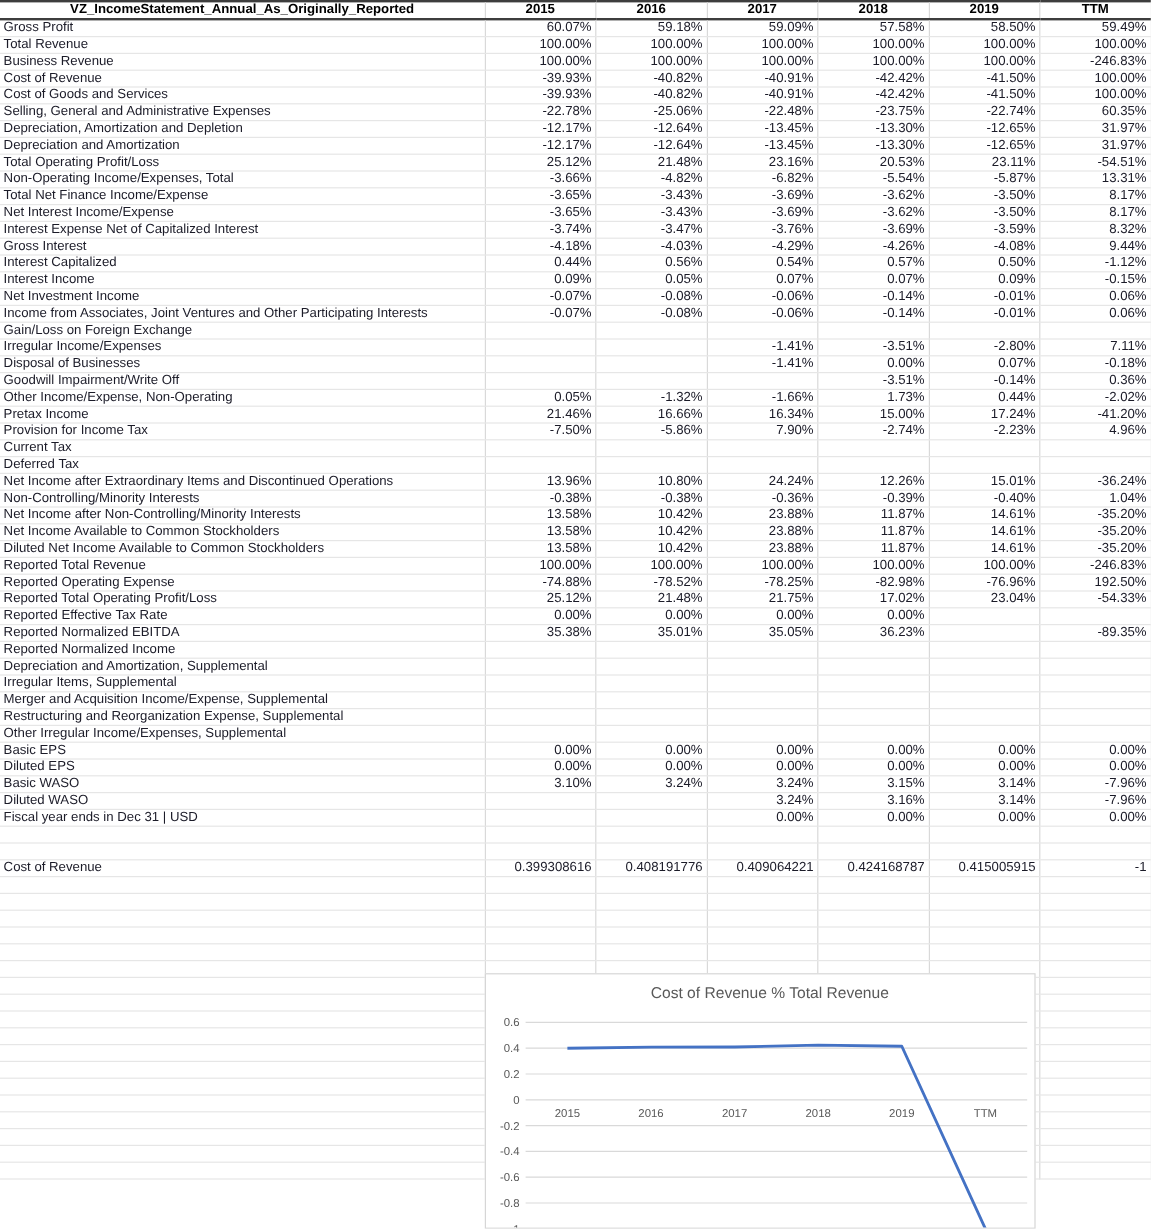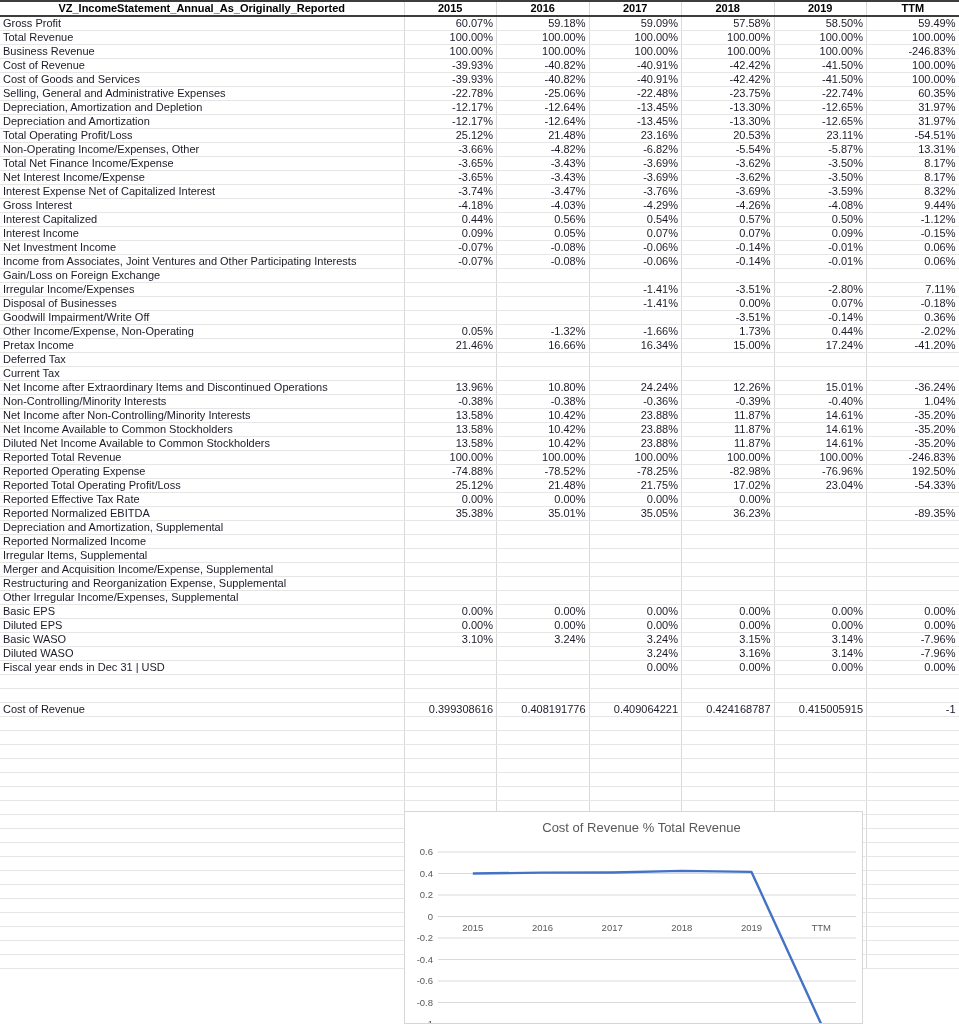--- a/index.html
+++ b/index.html
@@ -188,21 +188,21 @@
         <tr>
           <td class="label i0">Total Operating Profit/Loss</td>
           <td class="num">25.12%</td>
           <td class="num">21.48%</td>
           <td class="num">23.16%</td>
           <td class="num">20.53%</td>
           <td class="num">23.11%</td>
           <td class="num">-54.51%</td>
         </tr>
         <tr>
-          <td class="label i0">Non-Operating Income/Expenses, Other</td>
+          <td class="label i0">Non-Operating Income/Expenses, Total</td>
           <td class="num">-3.66%</td>
           <td class="num">-4.82%</td>
           <td class="num">-6.82%</td>
           <td class="num">-5.54%</td>
           <td class="num">-5.87%</td>
           <td class="num">13.31%</td>
         </tr>
         <tr>
           <td class="label i1">Total Net Finance Income/Expense</td>
           <td class="num">-3.65%</td>
@@ -323,30 +323,39 @@
         <tr>
           <td class="label i0">Pretax Income</td>
           <td class="num">21.46%</td>
           <td class="num">16.66%</td>
           <td class="num">16.34%</td>
           <td class="num">15.00%</td>
           <td class="num">17.24%</td>
           <td class="num">-41.20%</td>
         </tr>
         <tr>
+          <td class="label i0">Provision for Income Tax</td>
+          <td class="num">-7.50%</td>
+          <td class="num">-5.86%</td>
+          <td class="num">7.90%</td>
+          <td class="num">-2.74%</td>
+          <td class="num">-2.23%</td>
+          <td class="num">4.96%</td>
+        </tr>
+        <tr>
+          <td class="label i1">Current Tax</td>
+          <td class="num"></td>
+          <td class="num"></td>
+          <td class="num"></td>
+          <td class="num"></td>
+          <td class="num"></td>
+          <td class="num"></td>
+        </tr>
+        <tr>
           <td class="label i1">Deferred Tax</td>
-          <td class="num"></td>
-          <td class="num"></td>
-          <td class="num"></td>
-          <td class="num"></td>
-          <td class="num"></td>
-          <td class="num"></td>
-        </tr>
-        <tr>
-          <td class="label i1">Current Tax</td>
           <td class="num"></td>
           <td class="num"></td>
           <td class="num"></td>
           <td class="num"></td>
           <td class="num"></td>
           <td class="num"></td>
         </tr>
         <tr>
           <td class="label i0">Net Income after Extraordinary Items and Discontinued Operations</td>
           <td class="num">13.96%</td>
@@ -431,30 +440,30 @@
         <tr>
           <td class="label i0">Reported Normalized EBITDA</td>
           <td class="num">35.38%</td>
           <td class="num">35.01%</td>
           <td class="num">35.05%</td>
           <td class="num">36.23%</td>
           <td class="num"></td>
           <td class="num">-89.35%</td>
         </tr>
         <tr>
+          <td class="label i0">Reported Normalized Income</td>
+          <td class="num"></td>
+          <td class="num"></td>
+          <td class="num"></td>
+          <td class="num"></td>
+          <td class="num"></td>
+          <td class="num"></td>
+        </tr>
+        <tr>
           <td class="label i0">Depreciation and Amortization, Supplemental</td>
-          <td class="num"></td>
-          <td class="num"></td>
-          <td class="num"></td>
-          <td class="num"></td>
-          <td class="num"></td>
-          <td class="num"></td>
-        </tr>
-        <tr>
-          <td class="label i0">Reported Normalized Income</td>
           <td class="num"></td>
           <td class="num"></td>
           <td class="num"></td>
           <td class="num"></td>
           <td class="num"></td>
           <td class="num"></td>
         </tr>
         <tr>
           <td class="label i0">Irregular Items, Supplemental</td>
           <td class="num"></td>

